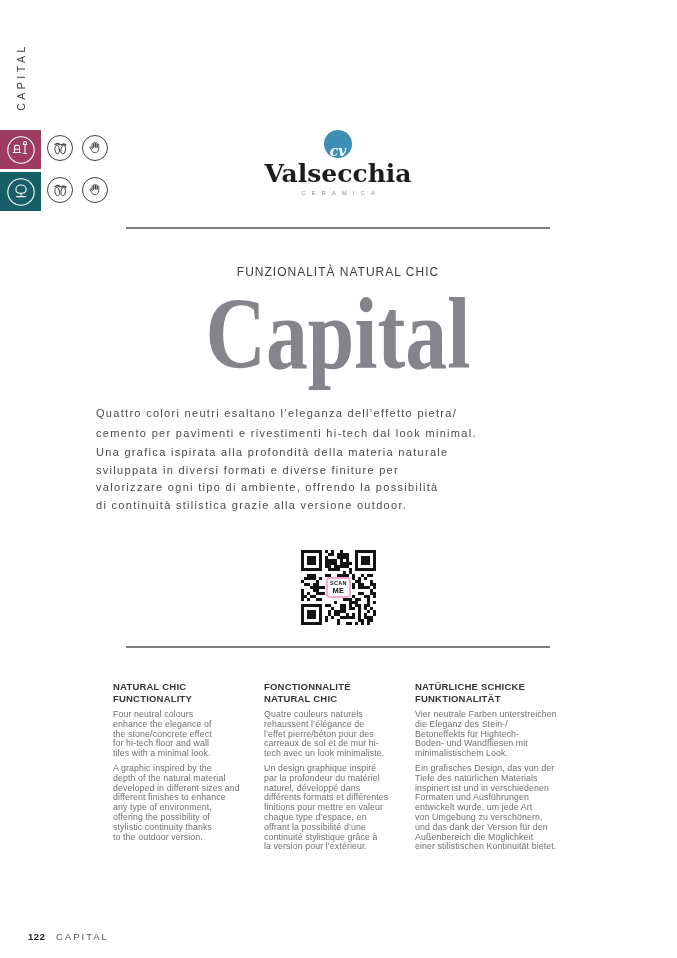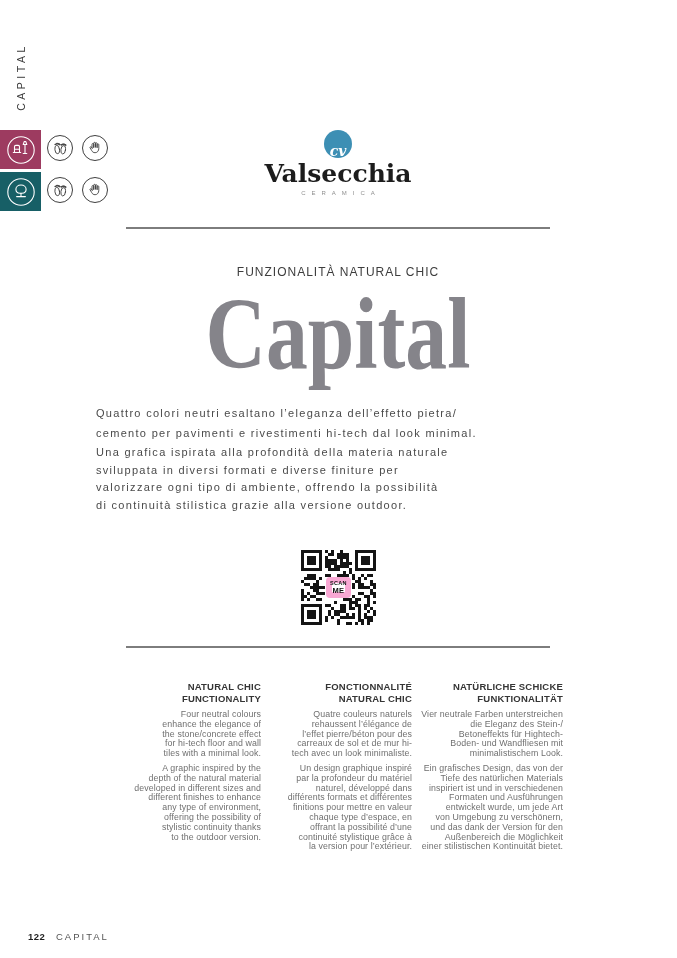--- a/index.html
+++ b/index.html
@@ -67,32 +67,32 @@
     position:absolute; left:96px; width:484px; text-align:left;
     color:#4a4a4a; white-space:pre-line; margin:0;
   }
   .lead1{ top:403px; font-size:11px; letter-spacing:1.3px; line-height:20px; }
   .lead2{ top:444px; font-size:11px; letter-spacing:1.3px; line-height:17.5px; }
   
   .qr{ position:absolute; top:550px; left:301px; width:75px; height:75px; }
   .qr svg{ display:block; }
   .qr-badge{
     position:absolute; top:27px; left:25px; width:25px; height:21px;
-    background:#ffffff; border:6px solid #f9a8d4; border-radius:4px;
+    background:#ffffff; border:2px solid #f9a8d4; border-radius:4px;
     box-sizing:border-box; display:flex; flex-direction:column;
     align-items:center; justify-content:center; line-height:1;text-align:right;
   }
   .qr-badge span{ font-size:5.5px; font-weight:bold; color:#141414; letter-spacing:0.3px; }
   .qr-badge .me{ font-size:7.5px; }
   
   .cols{
     position:absolute; top:681px; left:113px; width:450px;
     display:flex; justify-content:space-between;
   }
-  .col{ width:148px; text-align:right; }
+  .col{ width:148px; text-align:left; }
   .col h3{
     margin:0 0 6px 0; font-size:9.5px; line-height:11.5px; letter-spacing:0.2px;
     color:#353535; white-space:pre-line; font-weight:bold;
   }
   .col p{
     margin:0 0 5px 0; font-size:8.8px; line-height:9.8px; letter-spacing:0.1px;
     color:#6f6f6f; white-space:pre-line;
   }
   
   .footer{ position:absolute; top:931px; left:28px; font-size:9.5px; }

